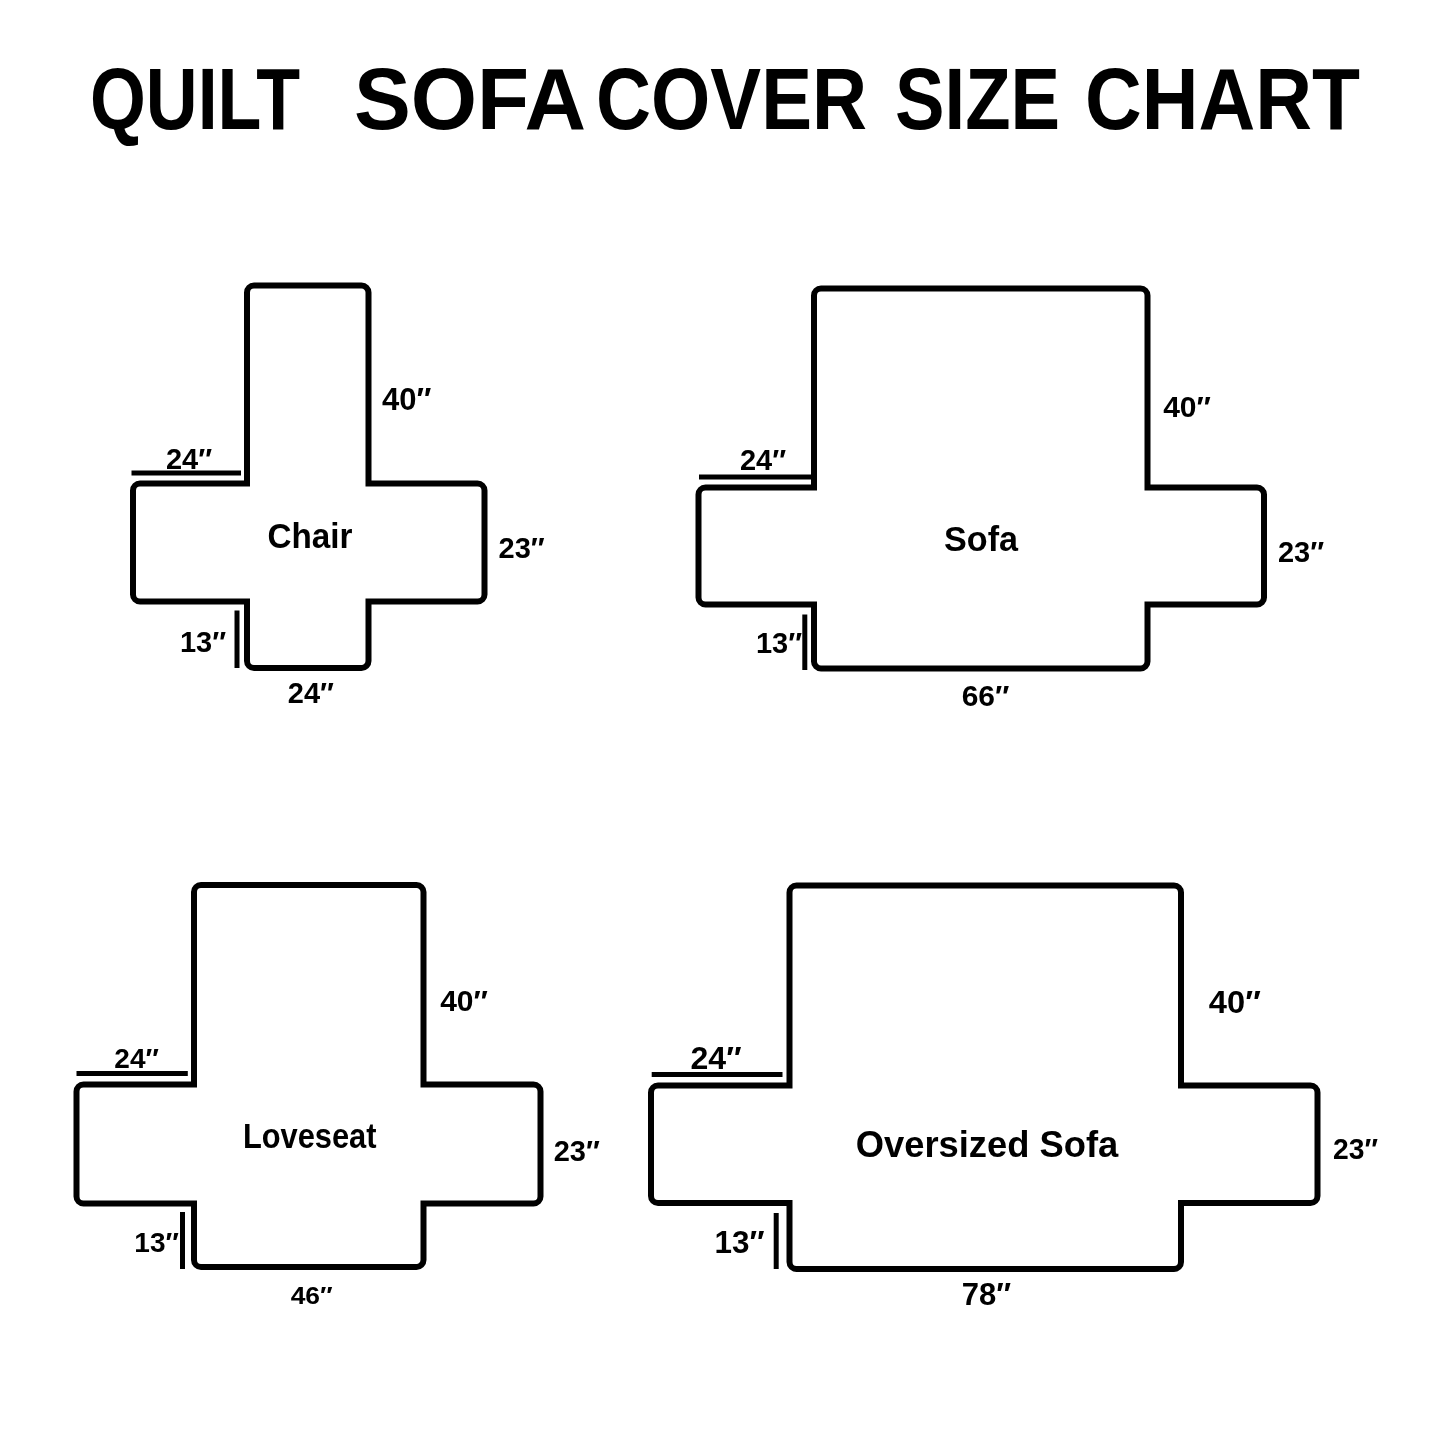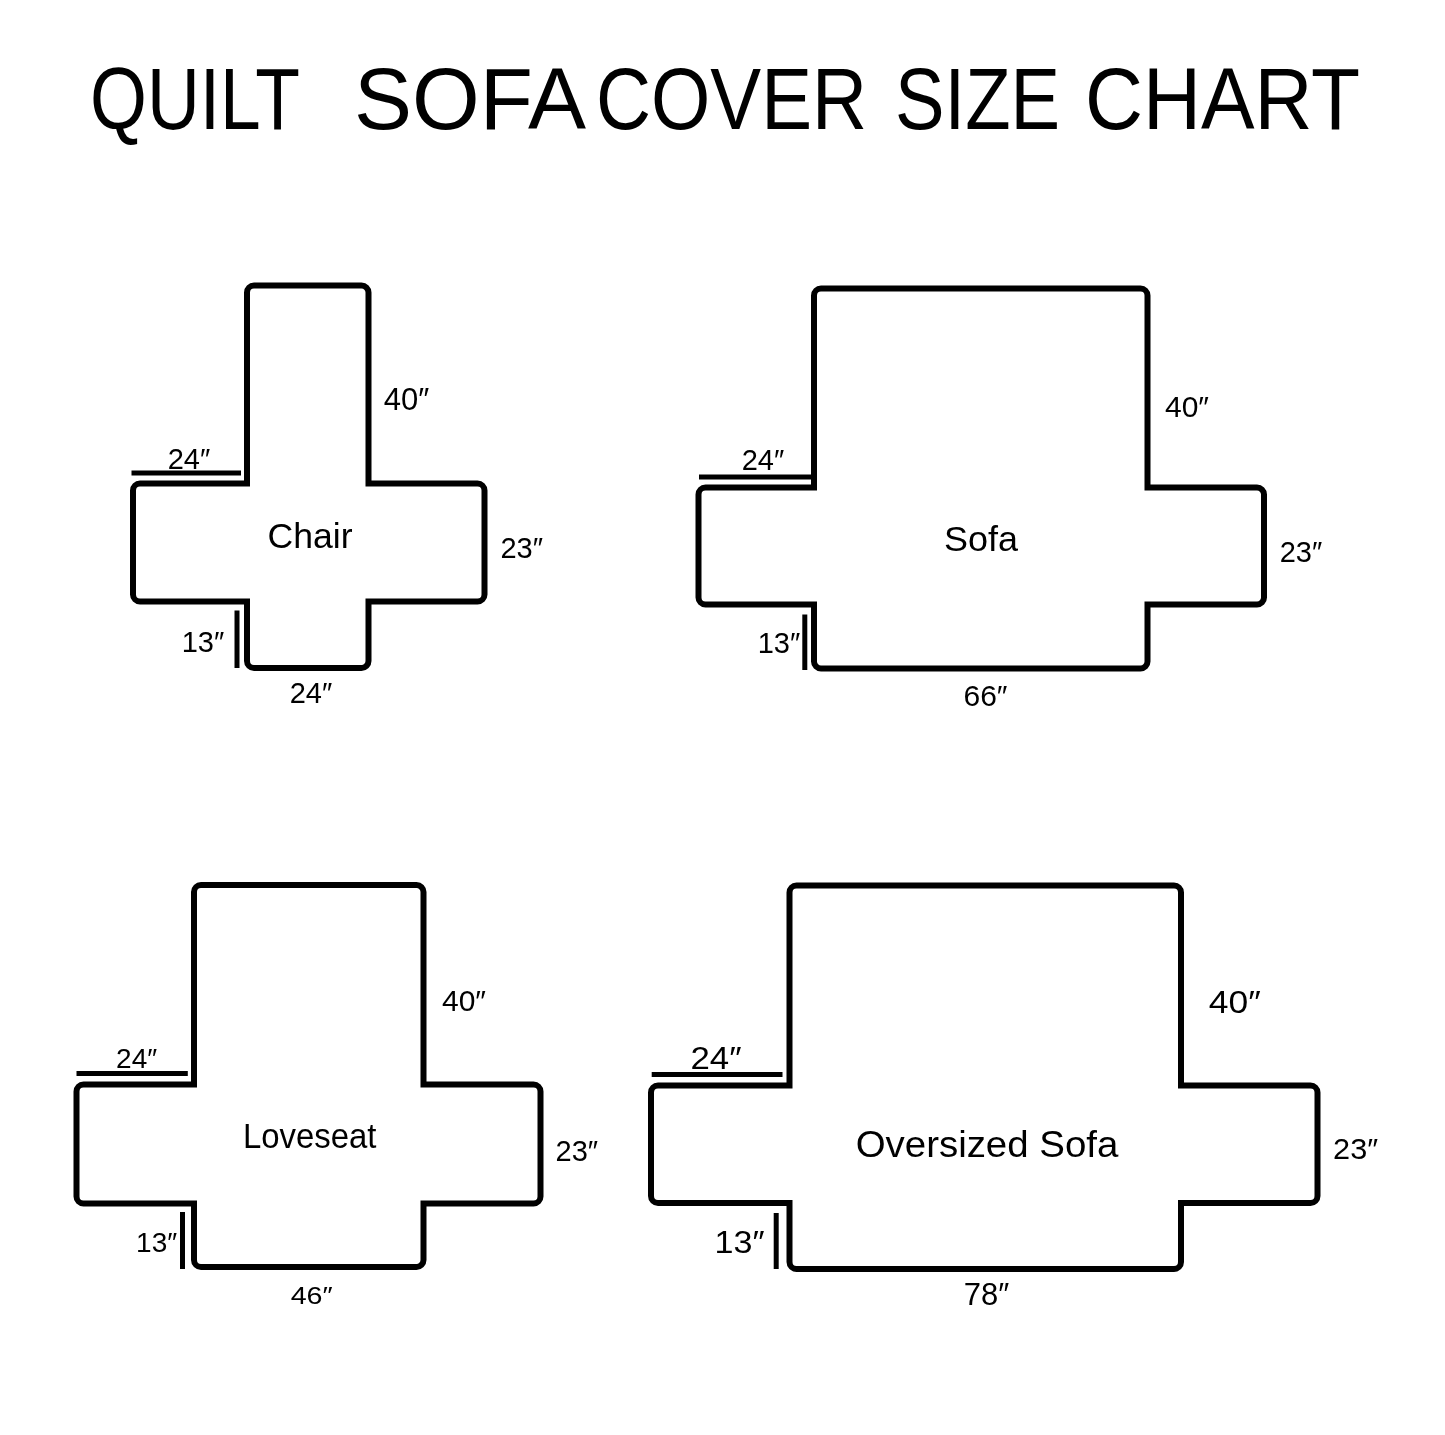--- a/index.html
+++ b/index.html
@@ -1,17 +1,17 @@
 <!DOCTYPE html>
 <html><head>
 <meta charset="utf-8">
 <title>Quilt Sofa Cover Size Chart</title>
 <style>
   html,body{margin:0;padding:0;background:#ffffff;}
-  .page{position:relative;width:1445px;height:1435px;background:#ffffff;overflow:hidden;}
+  .page{position:relative;width:1445px;height:1435px;background:#ffffff;overflow:hidden;font-weight:bold;}
   svg{display:block;}
   text{font-family:"Liberation Sans", sans-serif;fill:#000000;}
 </style>
 </head>
 <body>
 <div class="page">
 <svg width="1445" height="1435" viewBox="0 0 1445 1435" xmlns="http://www.w3.org/2000/svg">
 
   <text x="195" y="129" font-size="87" text-anchor="middle" textLength="210" lengthAdjust="spacingAndGlyphs">QUILT</text>
   <text x="470" y="129" font-size="87" text-anchor="middle" textLength="232" lengthAdjust="spacingAndGlyphs">SOFA</text>

